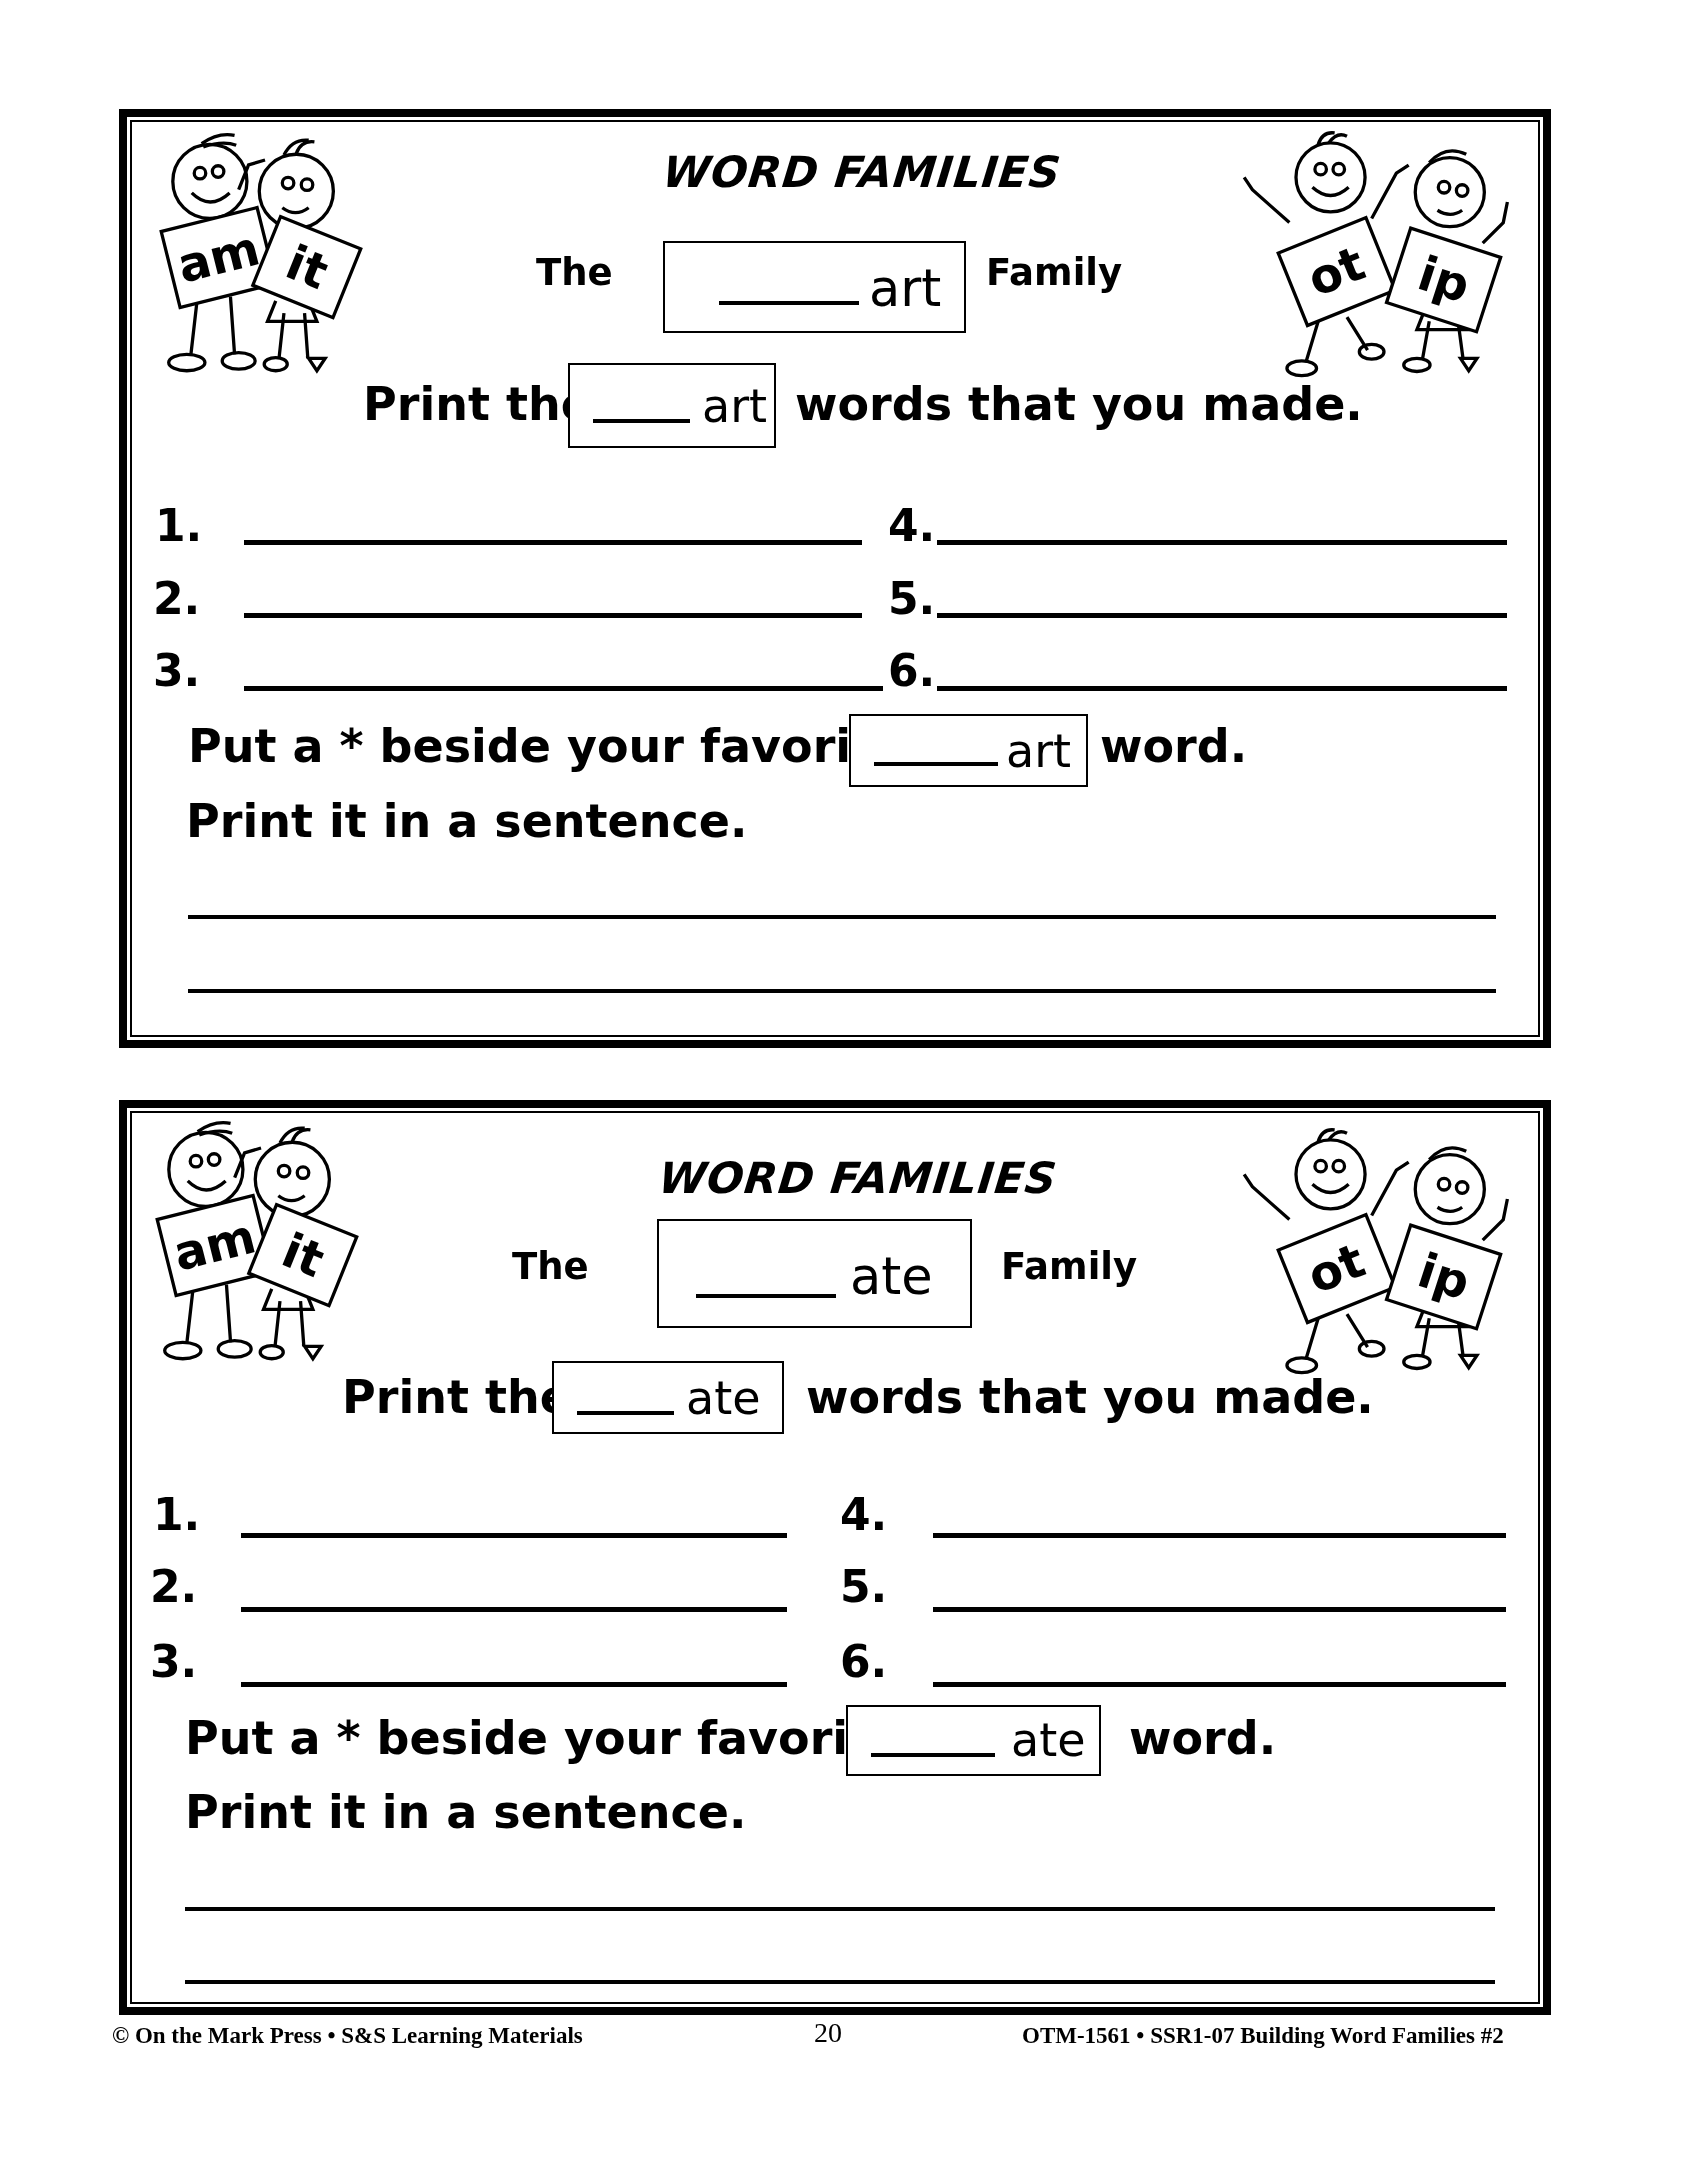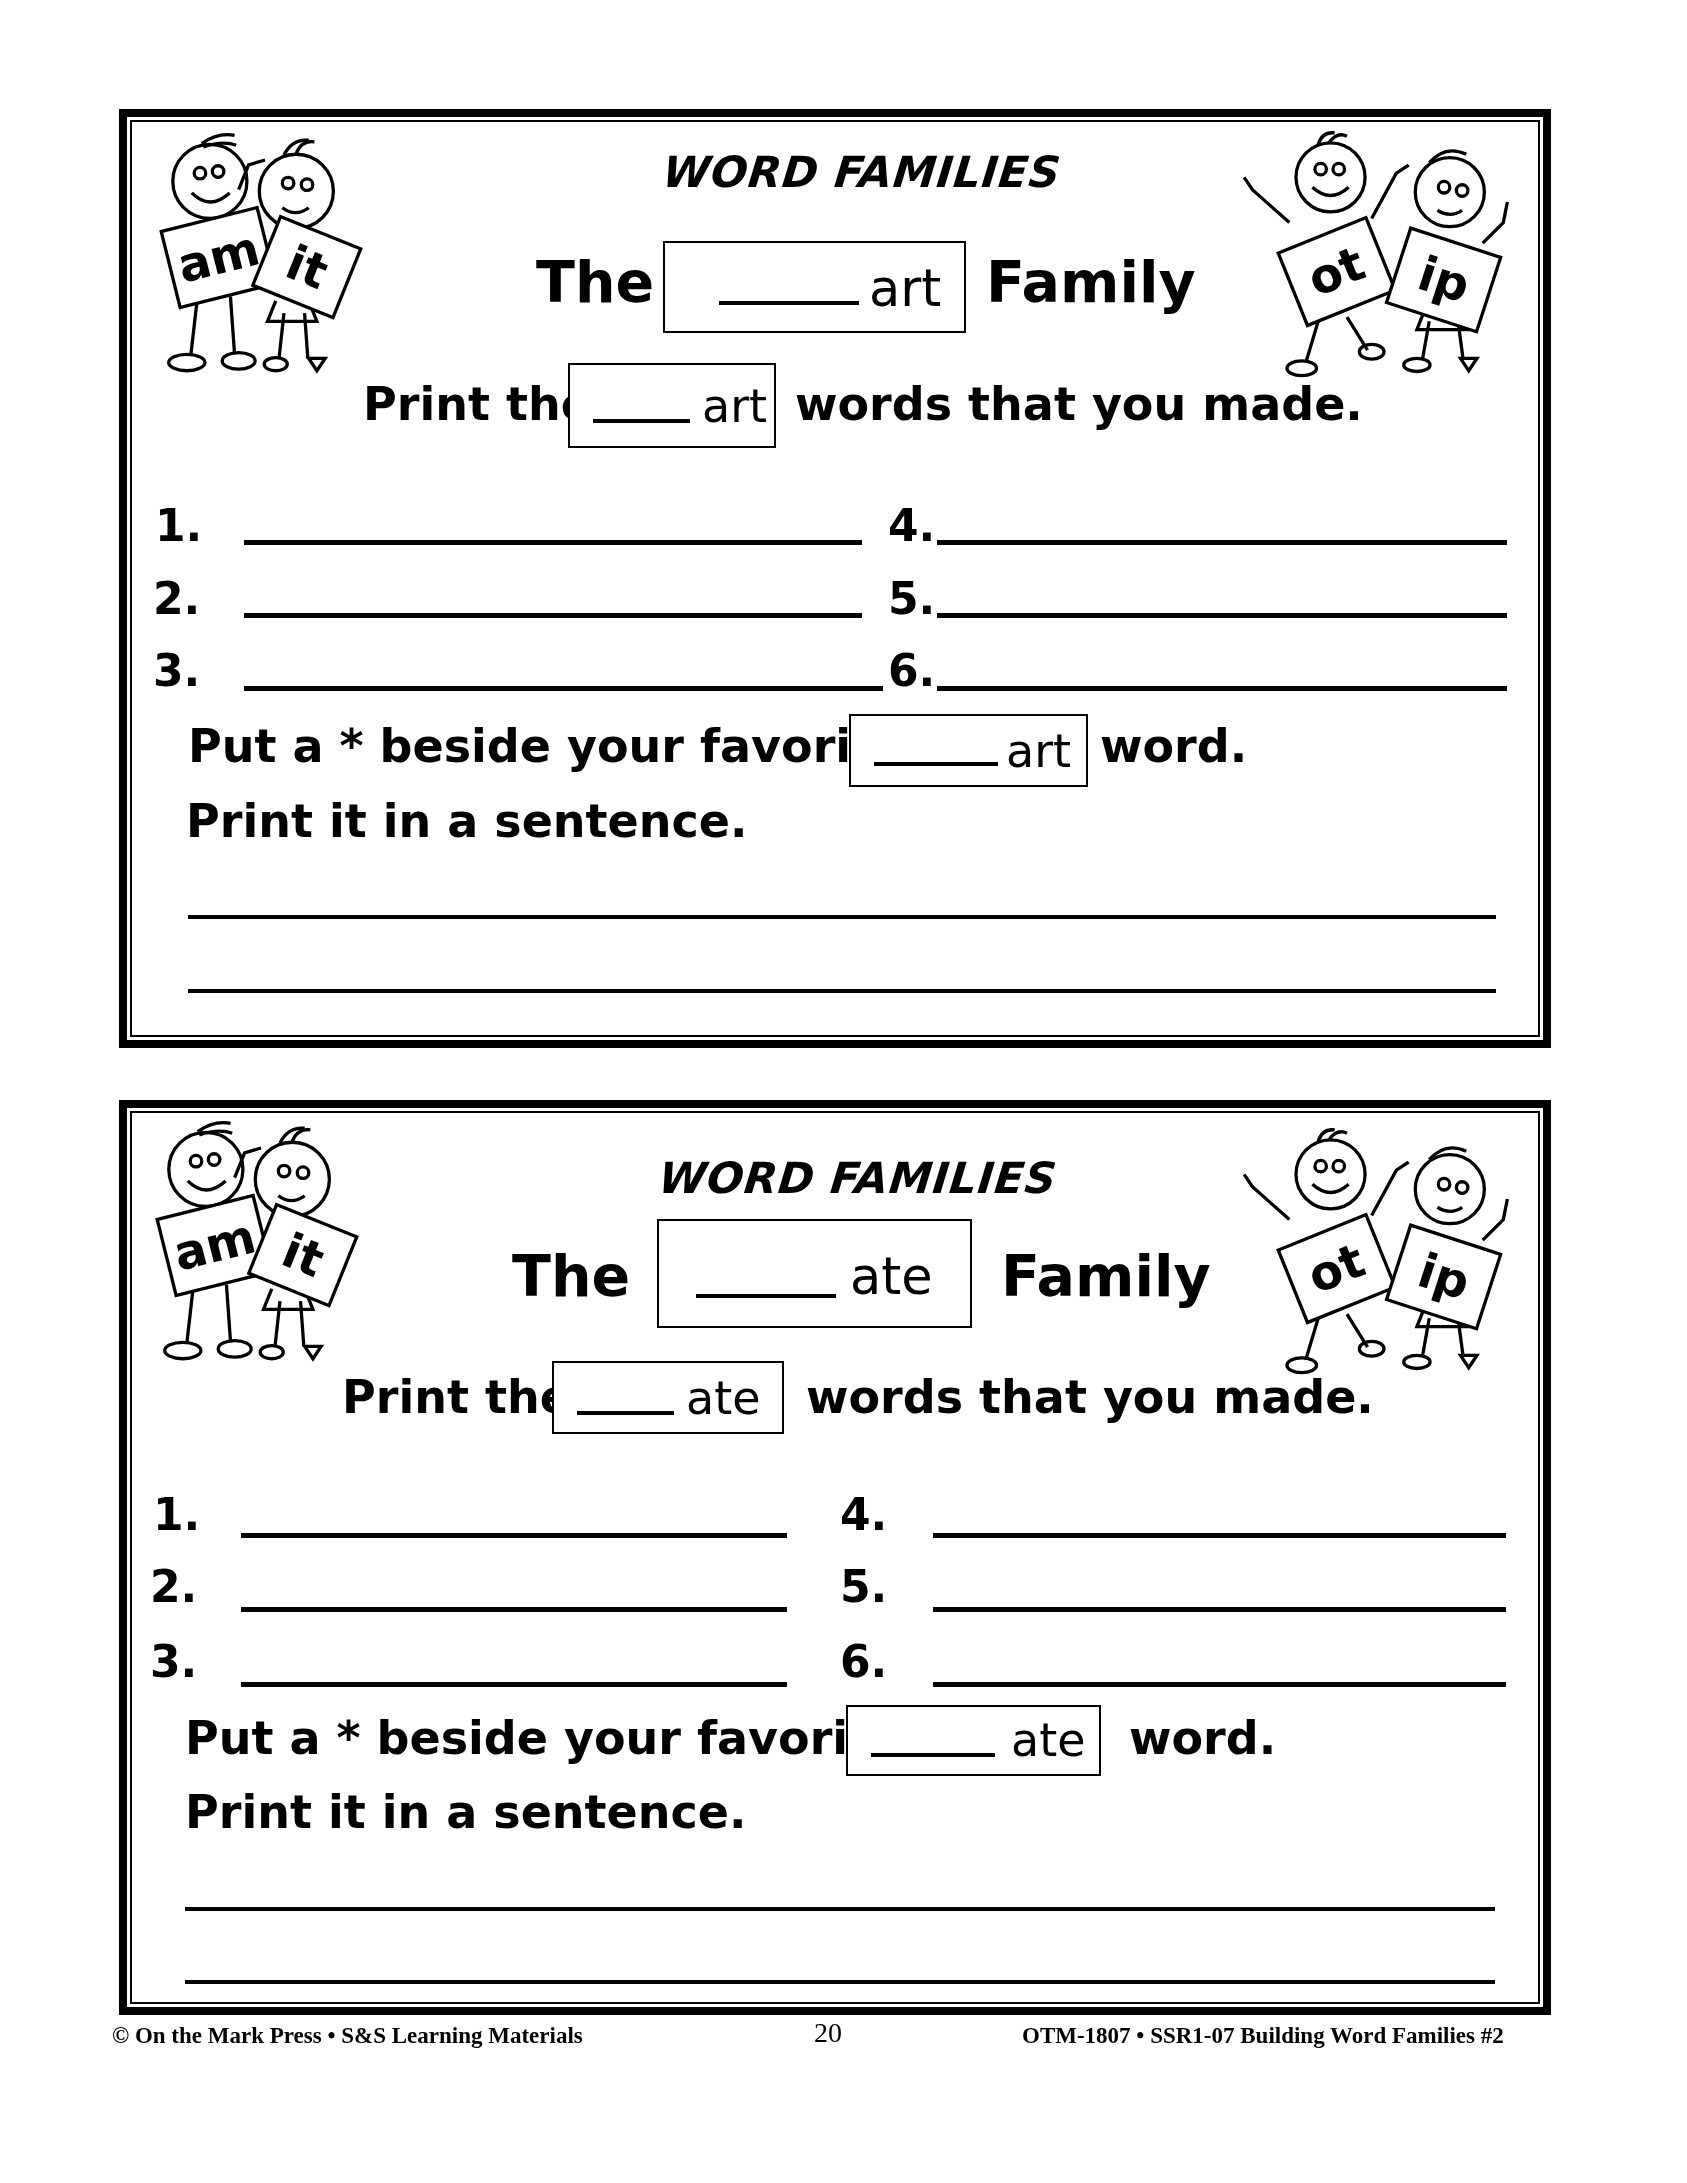--- a/index.html
+++ b/index.html
@@ -5,21 +5,21 @@
   html, body { margin: 0; padding: 0; background: #ffffff; }
   body { width: 1687px; height: 2183px; position: relative; overflow: hidden;
          font-family: "DejaVu Sans", "Liberation Sans", sans-serif; color: #000; }
   .abs { position: absolute; }
   .card { position: absolute; left: 119px; width: 1432px; box-sizing: border-box;
           border: 8.2px solid #000; background: #fff; }
   .card .inner { position: absolute; left: 3.3px; top: 3.3px; right: 3.3px; bottom: 3.3px;
                  border: 2.5px solid #000; }
   .title { font-family: "DejaVu Sans", sans-serif; font-weight: 900; font-style: italic;
            font-size: 43px; letter-spacing: 0.8px; transform: skewX(-6deg); white-space: nowrap; }
-  .big { font-weight: 700; font-size: 57px; white-space: nowrap; line-height: 1; }
+  .big { font-weight: 700; font-size: 37px; white-space: nowrap; line-height: 1; }
   .med { font-weight: 700; font-size: 46px; white-space: nowrap; line-height: 1; }
   .frame { position: absolute; box-sizing: border-box; border: 2.5px solid #000; background: #fff; }
   .frame .blank { position: absolute; height: 4.1px; background: #000; }
   .frame .suffix { position: absolute; font-weight: 400; line-height: 1; white-space: nowrap; }
   .rule { position: absolute; height: 5px; background: #000; }
   .num { position: absolute; font-weight: 700; font-size: 44px; line-height: 1; }
   .footer { position: absolute; top: 2023px; font-family: "Liberation Serif", "DejaVu Serif", serif;
             font-weight: 700; font-size: 23px; white-space: nowrap; }
   .pagenum { font-weight: 400; font-size: 28px; top: 2017px; }
   svg.kids { position: absolute; }
@@ -233,14 +233,14 @@
   <div class="suffix" style="left:163px; top:10px; font-size:46px;">ate</div>
 </div>
 <div class="abs med" style="left:1129px; top:1715px;">word.</div>
 
 <div class="abs med" style="left:185px; top:1789px;">Print it in a sentence.</div>
 <div class="rule" style="left:185px; top:1907px; width:1310px; height:4.1px;"></div>
 <div class="rule" style="left:185px; top:1980px; width:1310px; height:4.1px;"></div>
 
 <div class="footer" style="left:112px;">© On the Mark Press • S&amp;S Learning Materials</div>
 <div class="footer pagenum" style="left:814px;">20</div>
-<div class="footer" style="left:1022px;">OTM-1807 • SSR1-07 Building Word Families #2</div>
+<div class="footer" style="left:1022px;">OTM-1561 • SSR1-07 Building Word Families #2</div>
 
 
 </body></html>

